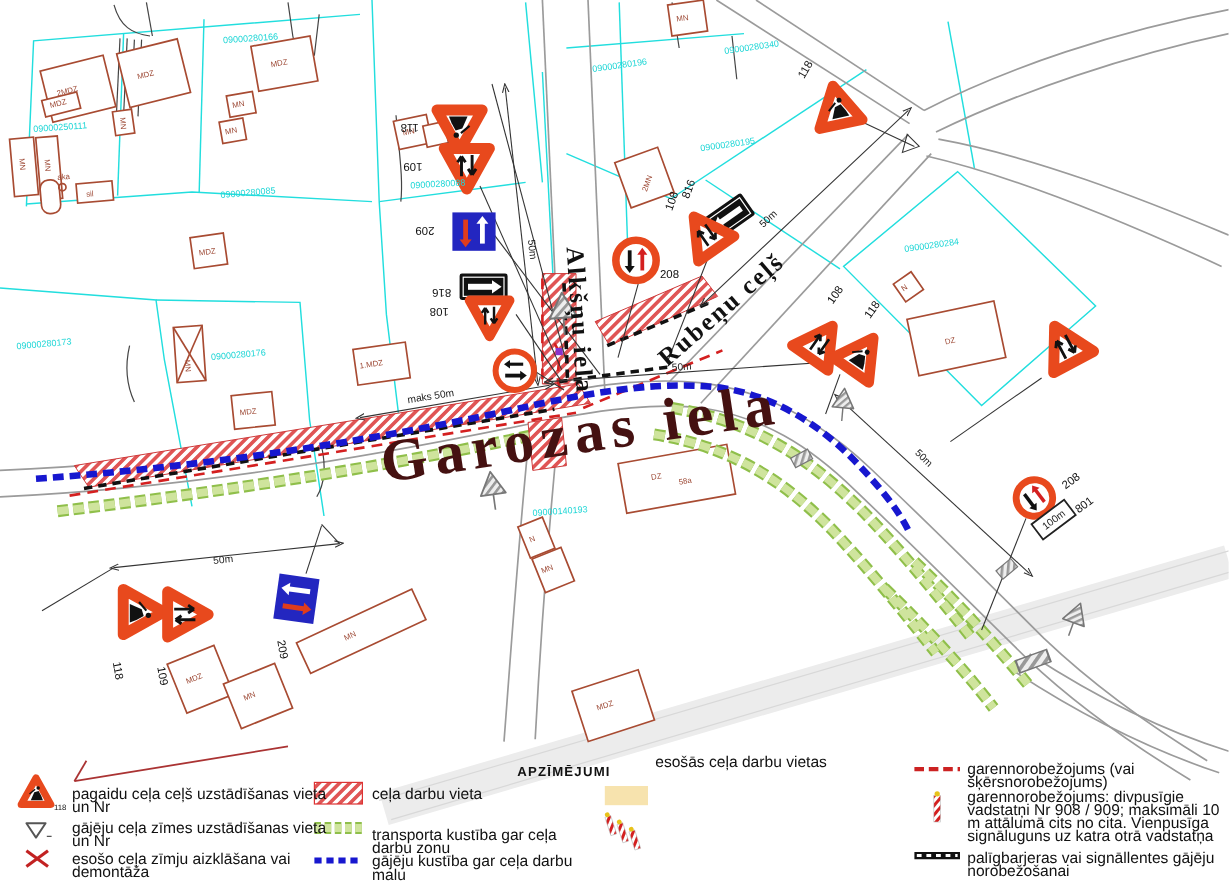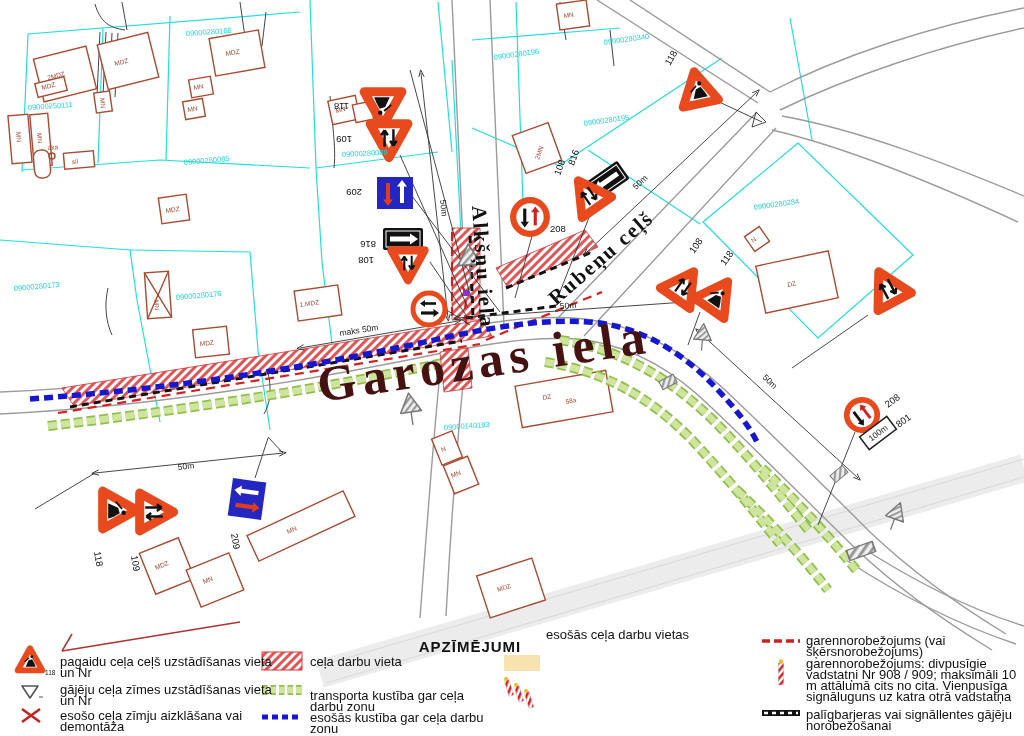--- a/index.html
+++ b/index.html
@@ -12,21 +12,21 @@
   .t-bldg{fill:#9c4733;font-size:6.5px}
   .t-dim{fill:#222;font-size:8.5px}
   .t-sign{fill:#111;font-size:9.5px}
   .t-legnr{fill:#111;font-size:6.5px}
   .street-big{fill:#451111;font-family:"Liberation Serif",serif;font-weight:bold;
               font-size:50px;letter-spacing:6px}
   .street-med{fill:#111;font-family:"Liberation Serif",serif;font-weight:bold;
               font-size:21px;letter-spacing:2px}
   
   .leg{position:absolute;font-size:13px;line-height:11px;color:#111}
-  .leg-title{position:absolute;font-weight:bold;font-size:15px;color:#111;
+  .leg-title{position:absolute;font-weight:bold;font-size:11px;color:#111;
              letter-spacing:1px}
 </style>
 </head>
 <body>
 
 <div class="stage">
 
 <svg width="1024" height="736" viewBox="0 0 1024 736">
 <defs>
   <pattern id="rh" width="6" height="6" patternUnits="userSpaceOnUse" patternTransform="rotate(45)">
@@ -457,21 +457,21 @@
 </svg>
 
 <div class="leg-title" style="left:400px;top:638px;width:140px;text-align:center">APZĪMĒJUMI</div>
 
 <div class="leg" style="left:60px;top:656px;width:215px">pagaidu ceļa ceļš uzstādīšanas vieta un Nr</div>
 <div class="leg" style="left:60px;top:684px;width:215px">gājēju ceļa zīmes uzstādīšanas vieta un Nr</div>
 <div class="leg" style="left:60px;top:710px;width:215px">esošo ceļa zīmju aizklāšana vai demontāža</div>
 
 <div class="leg" style="left:310px;top:656px;width:180px">ceļa darbu vieta</div>
 <div class="leg" style="left:310px;top:690px;width:190px">transporta kustība gar ceļa darbu zonu</div>
-<div class="leg" style="left:310px;top:712px;width:190px">esošās kustība gar ceļa darbu zonu</div>
+<div class="leg" style="left:310px;top:712px;width:190px">gājēju kustība gar ceļa darbu malu</div>
 
 <div class="leg" style="left:546px;top:629px;width:200px">esošās ceļa darbu vietas</div>
 
 <div class="leg" style="left:806px;top:635px;width:215px">garennorobežojums (vai šķērsnorobežojums)</div>
 <div class="leg" style="left:806px;top:658px;width:215px">garennorobežojums: divpusīgie vadstatņi Nr 908 / 909; maksimāli 10 m attālumā cits no cita. Vienpusīga signāluguns uz katra otrā vadstatņa</div>
 <div class="leg" style="left:806px;top:709px;width:215px">palīgbarjeras vai signāllentes gājēju norobežošanai</div>
 
 </div>
 
 </body></html>

